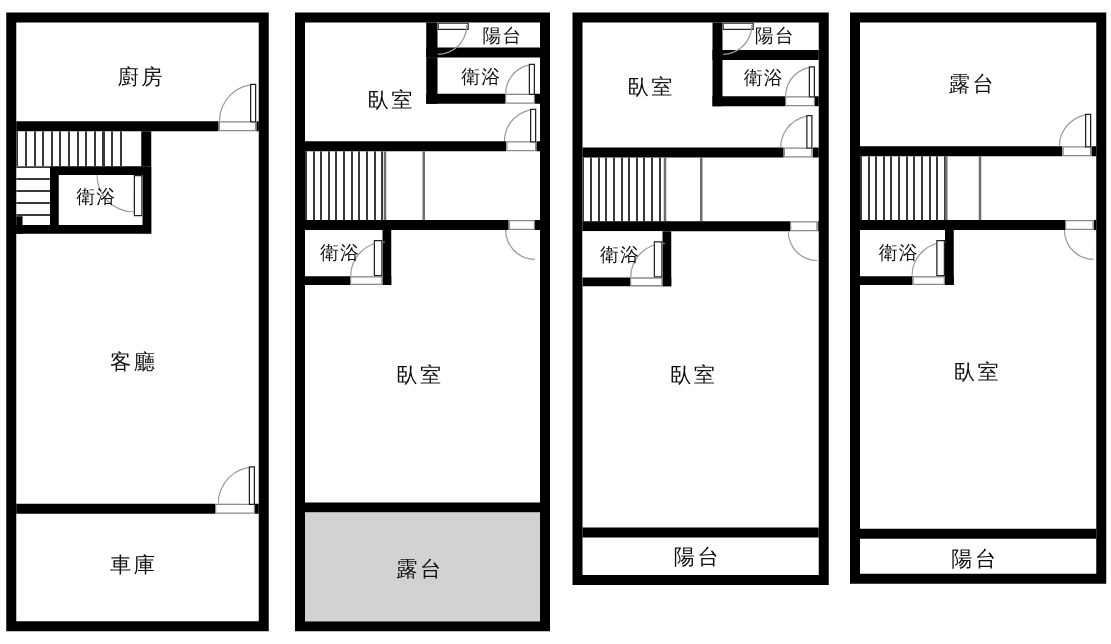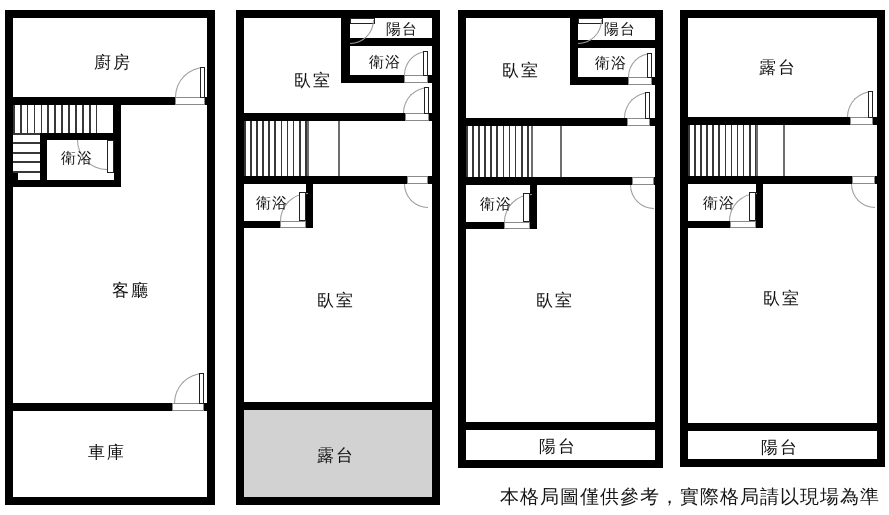--- a/index.html
+++ b/index.html
@@ -47,21 +47,21 @@
     <div class="wall" style="left:100px;top:87px;width:8px;height:82px;"></div>
     <div class="stairs-v" style="left:0;top:115px;width:27px;height:42px;"></div>
     <div class="wall" style="left:0;top:155px;width:5px;height:14px;"></div>
     <div class="wall" style="left:0;top:162px;width:27px;height:7px;"></div>
 
     <div class="bathbox" style="left:27px;top:115px;width:81px;height:54px;"></div>
     <div class="leaf" style="left:94px;top:122px;width:7px;height:33px;"></div>
     <div class="arc arc-bl" style="left:64px;top:122px;width:30px;height:30px;"></div>
     <div class="room-label small" style="left:64px;top:140px;">衛浴</div>
 
-    <div class="room-label" style="left:94px;top:272px;margin-left:24px;">客廳</div>
+    <div class="room-label" style="left:94px;top:272px;">客廳</div>
     <div class="wall" style="left:0;top:385px;width:159px;height:8px;"></div>
     <div class="wall" style="left:191px;top:385px;width:3px;height:8px;"></div>
     <div class="threshold" style="left:159px;top:385px;width:32px;height:8px;"></div>
     <div class="arc arc-tl" style="left:161px;top:355px;width:30px;height:30px;"></div>
     <div class="leaf" style="left:186px;top:355px;width:5px;height:31px;"></div>
 
     <div class="room-label" style="left:94px;top:434px;">車庫</div>
   </div>
 
   <div class="plan" style="left:236px;top:10px;width:204px;height:495px;">
@@ -173,15 +173,14 @@
     <div class="arc arc-tl" style="left:41px;top:175px;width:28px;height:28px;"></div>
     <div class="leaf" style="left:61px;top:174px;width:7px;height:29px;"></div>
     <div class="room-label small" style="left:31px;top:185px;">衛浴</div>
 
     <div class="room-label" style="left:94px;top:280px;">臥室</div>
     <div class="wall" style="left:0;top:405px;width:189px;height:8px;"></div>
 
     <div class="room-label" style="left:92px;top:429px;">陽台</div>
   </div>
 
-  <div id="disclaimer">本格局圖僅供參考，實際格局請以現場為準</div>
 
 </div>
 
 </body></html>

